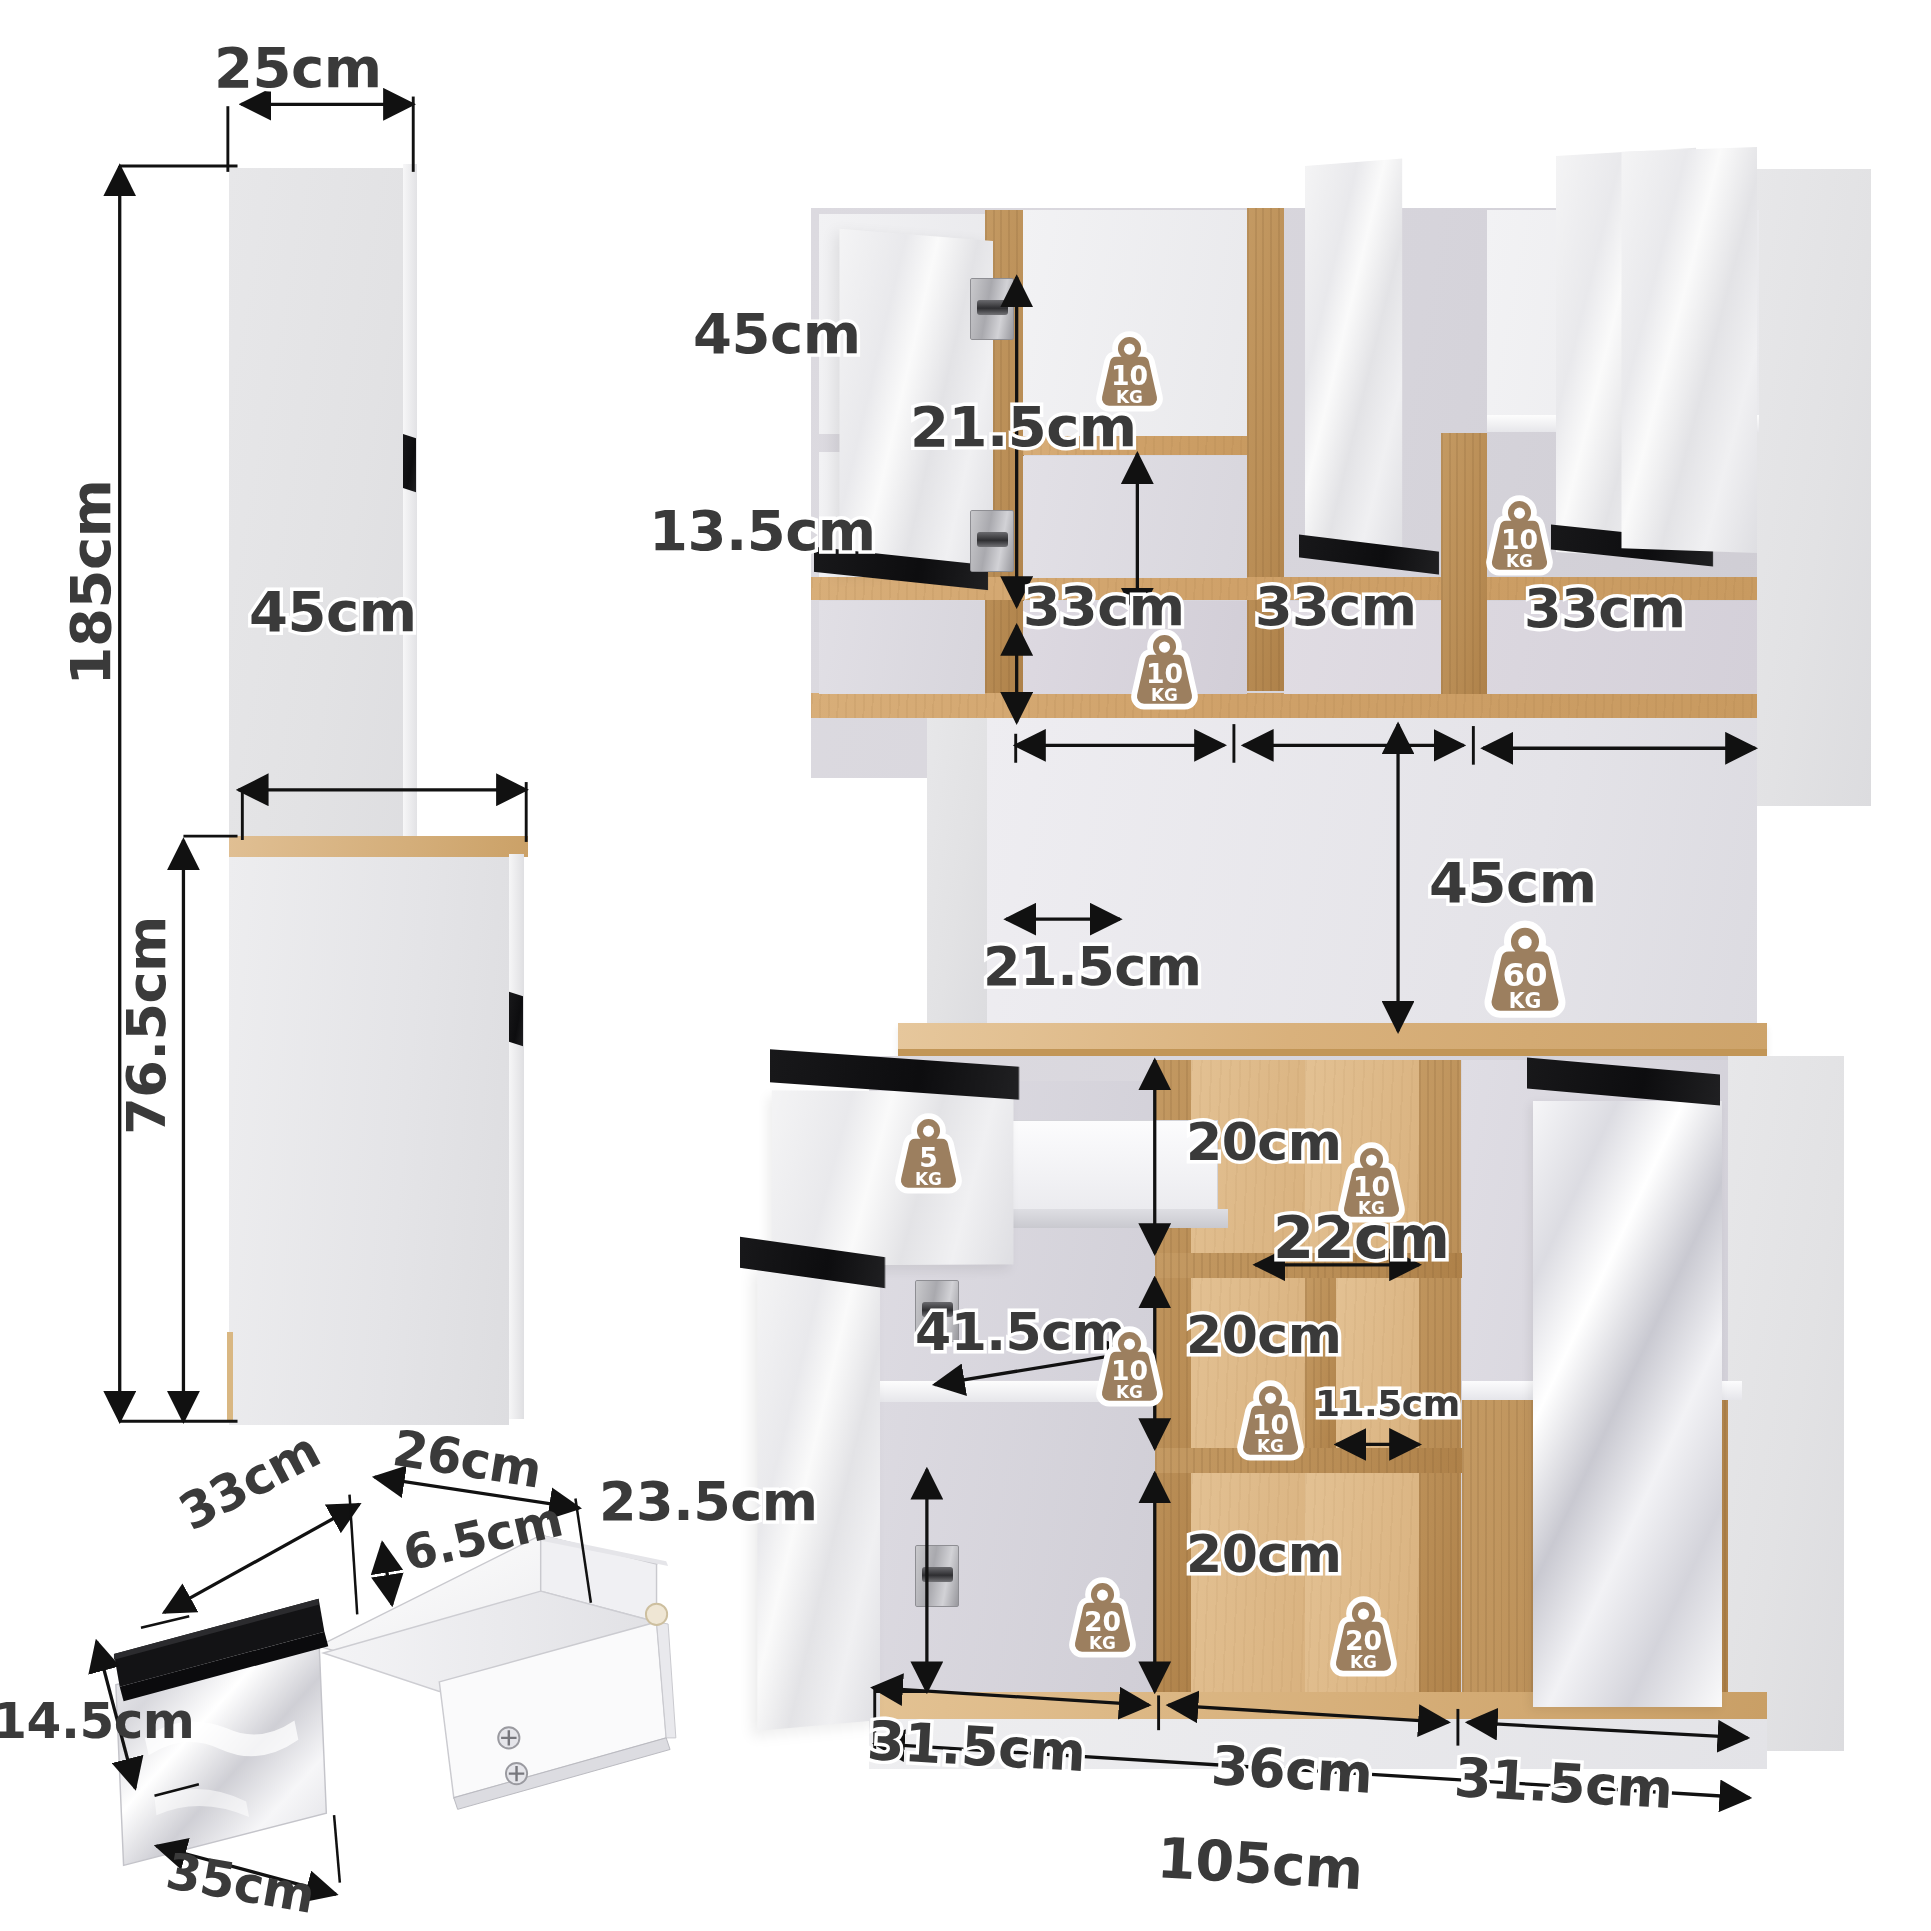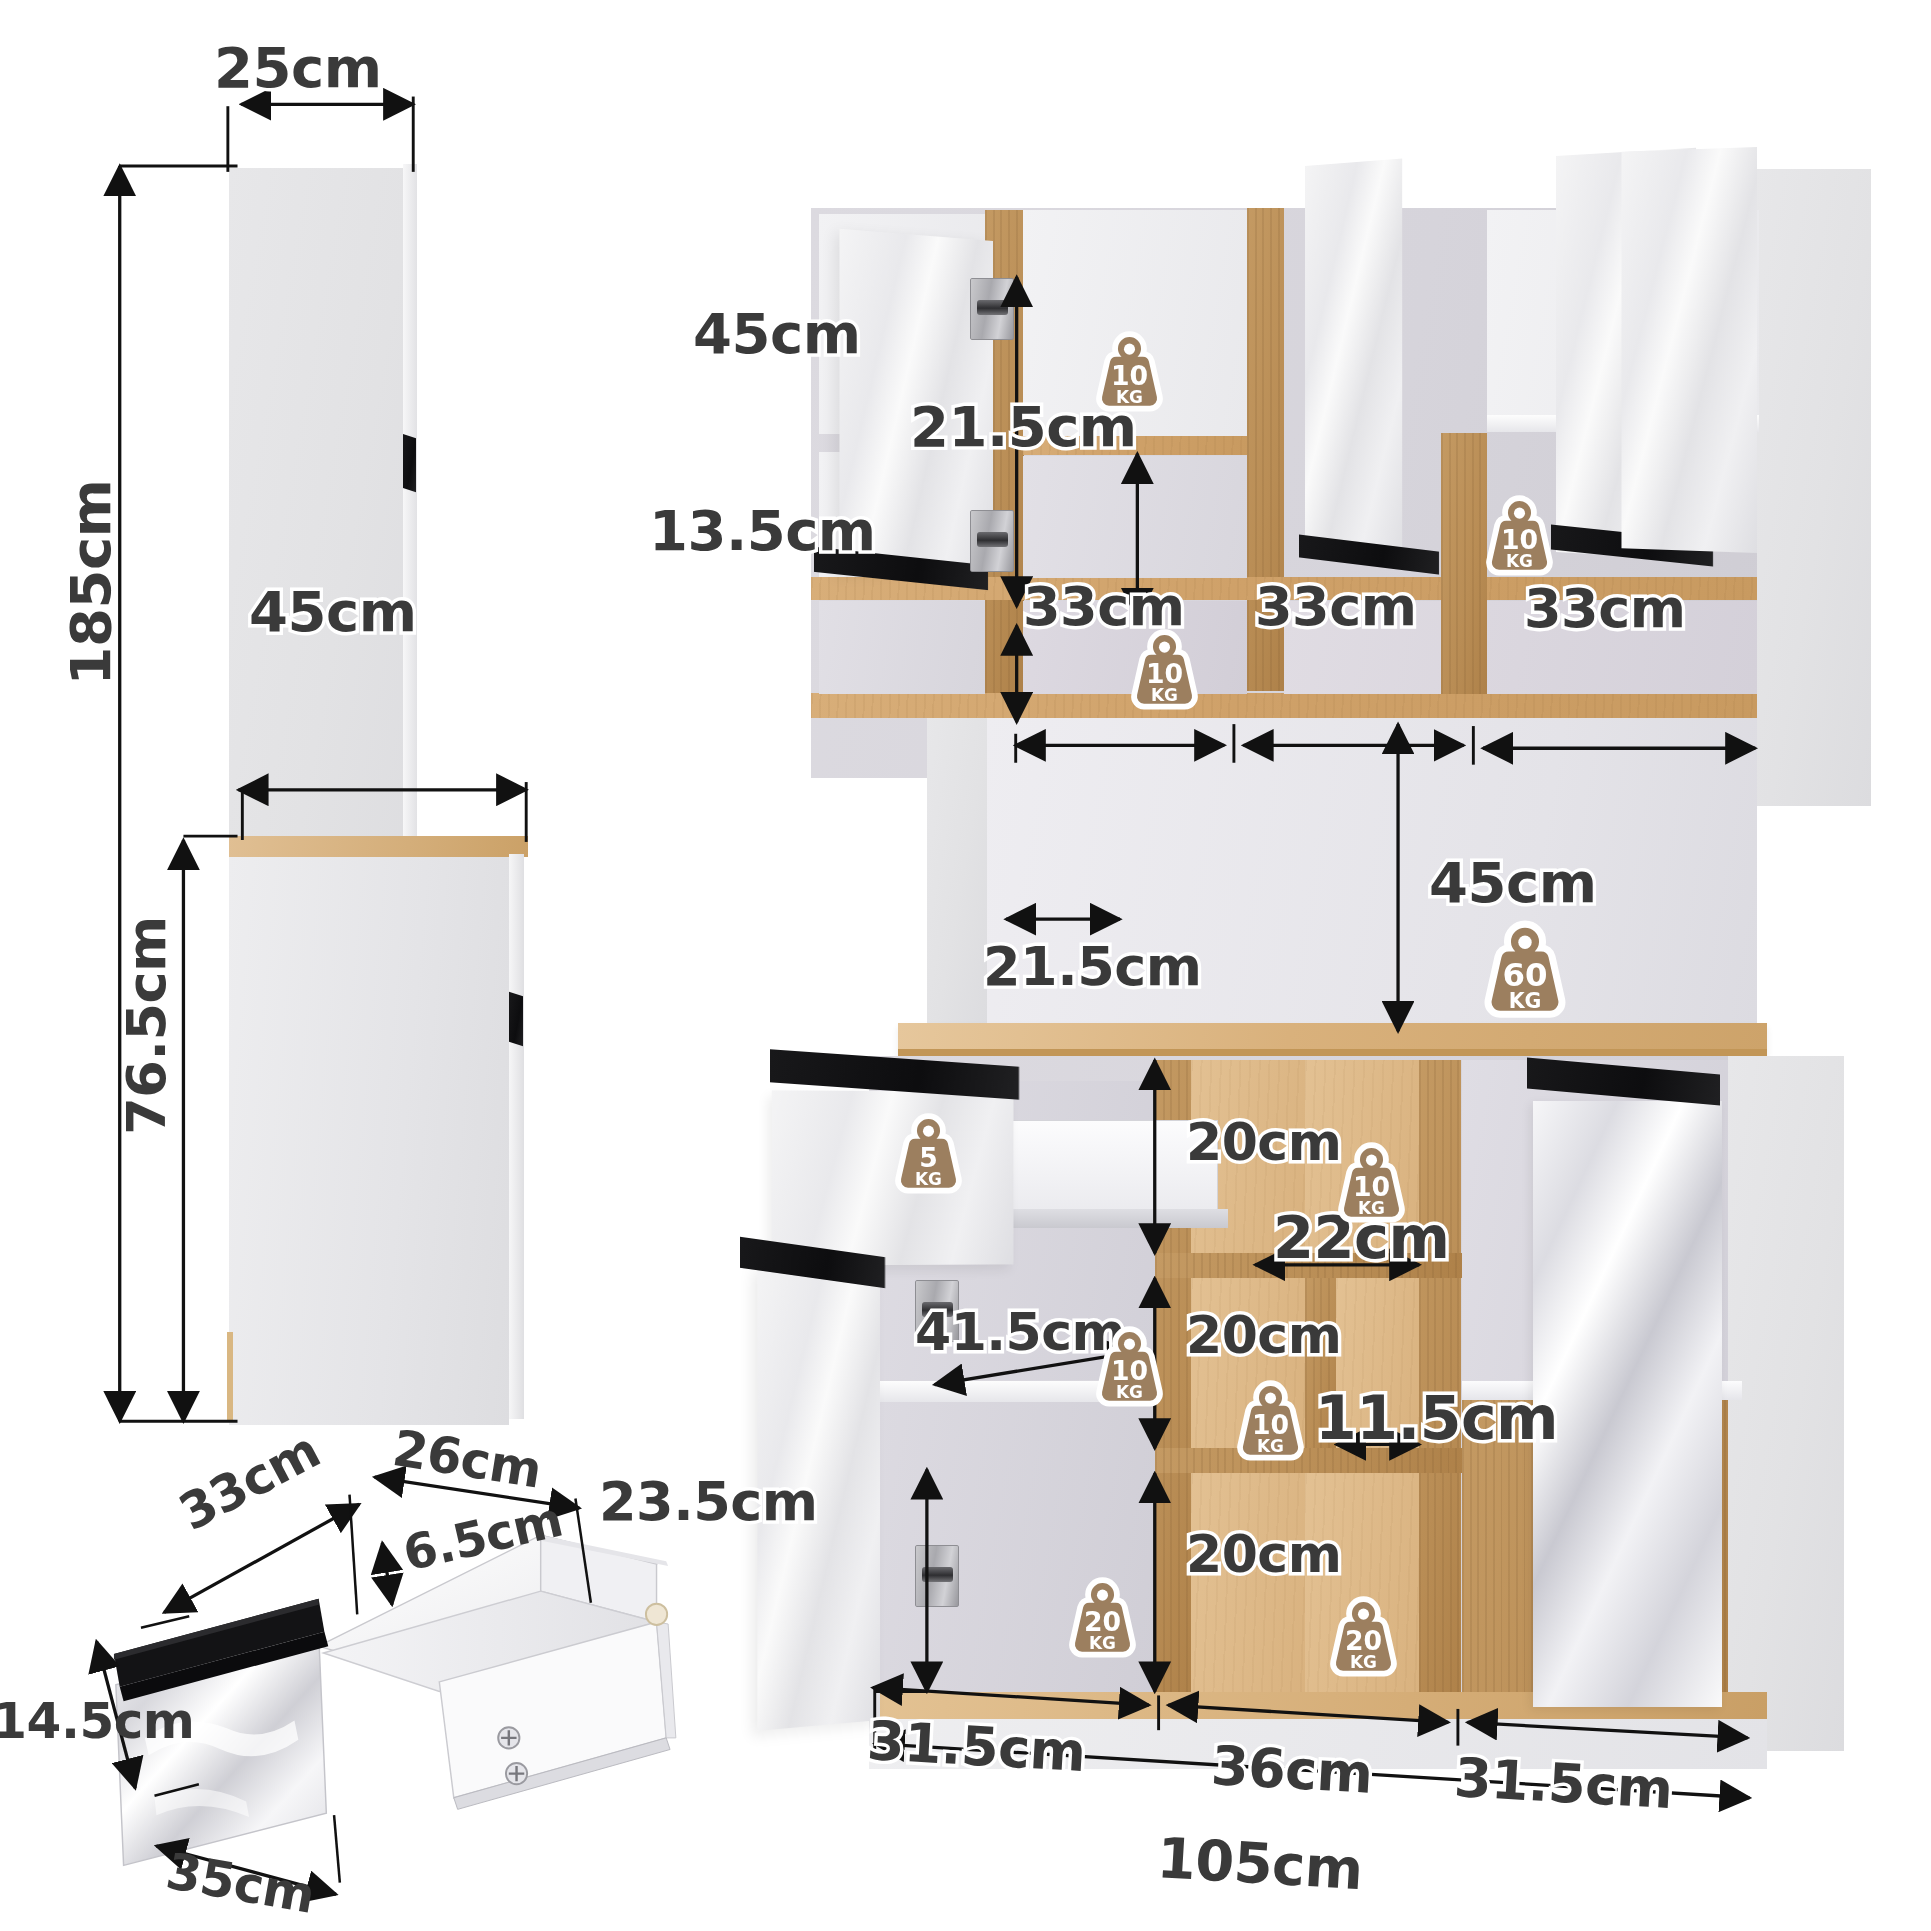--- a/index.html
+++ b/index.html
@@ -389,21 +389,21 @@
   </div>
   <div class="dim" style="left:1186px;top:1305px;font-size:52px;">
     <span>20cm</span>
   </div>
   <div class="dim" style="left:1186px;top:1524px;font-size:52px;">
     <span>20cm</span>
   </div>
   <div class="dim" style="left:1273px;top:1203px;font-size:59px;">
     <span>22cm</span>
   </div>
-  <div class="dim" style="left:1315px;top:1383px;font-size:60px;">
+  <div class="dim" style="left:1315px;top:1383px;font-size:36px;">
     <span>11.5cm</span>
   </div>
   <div class="dim" style="left:915px;top:1302px;font-size:52px;">
     <span>41.5cm</span>
   </div>
   <div class="dim" style="left:599px;top:1470px;font-size:54px;">
     <span>23.5cm</span>
   </div>
   <div class="dim" style="left:869px;top:1709px;font-size:54px;transform:rotate(3.2deg);transform-origin:left top;">
     <span>31.5cm</span>

